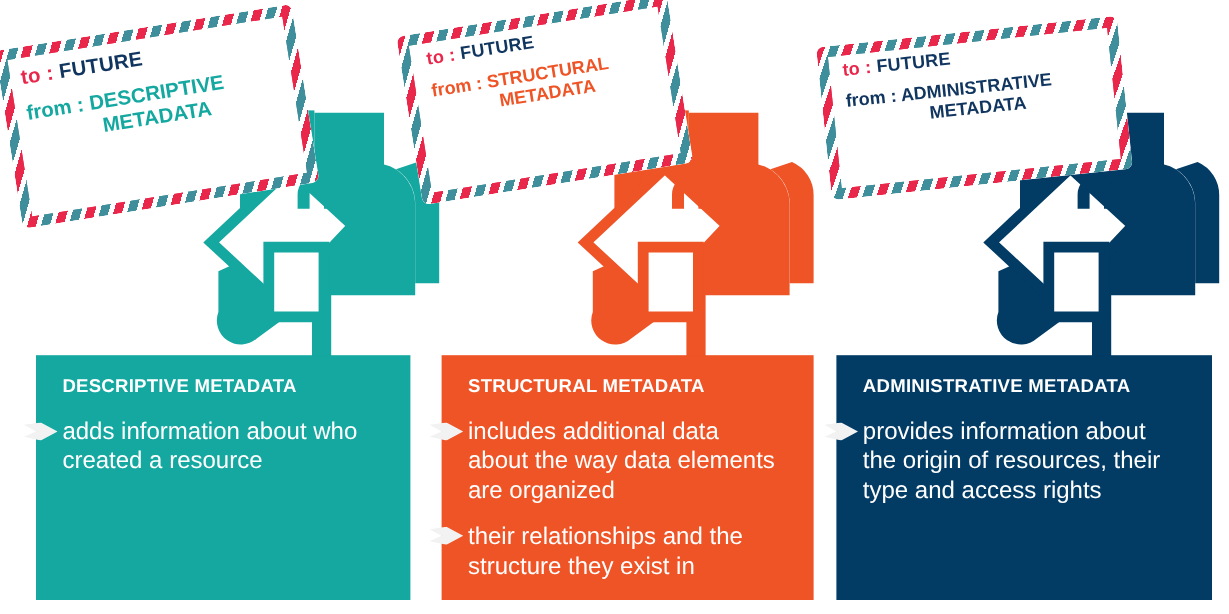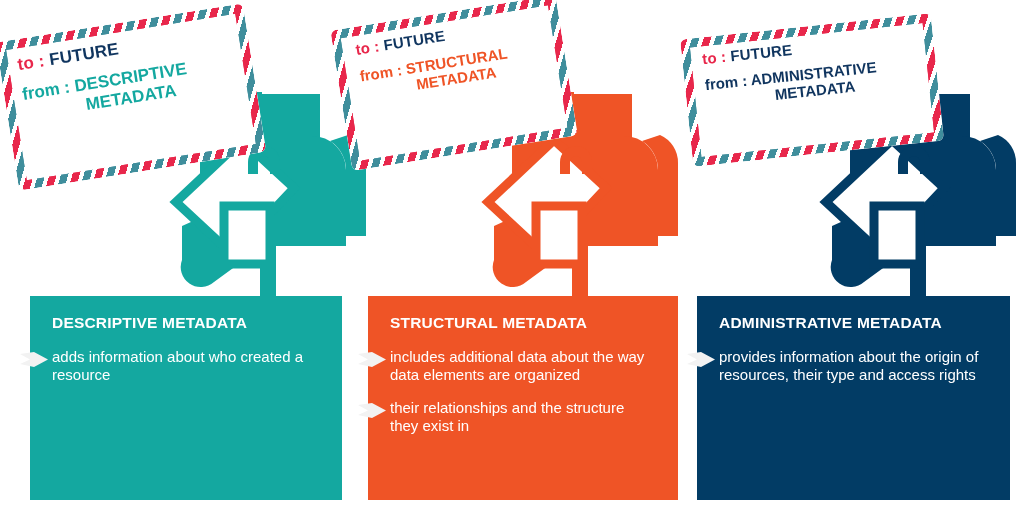--- a/index.html
+++ b/index.html
@@ -55,21 +55,21 @@
     position:absolute;
     box-sizing:border-box;
     padding:18px 24px 10px 22px;
     color:#ffffff;
   }
   .panel-title{
     font-size:15.5px;font-weight:bold;letter-spacing:.2px;
     margin:0 0 16px 0;white-space:nowrap;
   }
   .bullets{list-style:none;margin:0;padding:0;}
-  .bullet{position:relative;margin:0 0 14px 0;font-size:15px;line-height:1.22;}
+  .bullet{position:relative;margin:0 0 14px 0;font-size:20px;line-height:1.22;}
   .bullet:last-child{margin-bottom:0;}
   .bullet .arrow{
     position:absolute;left:-32px;top:4px;width:28px;height:15px;
   }
   .bullet .arrow svg{display:block;}
   .bullet .txt{display:block;}
 </style>
 </head>
 <body>
 

